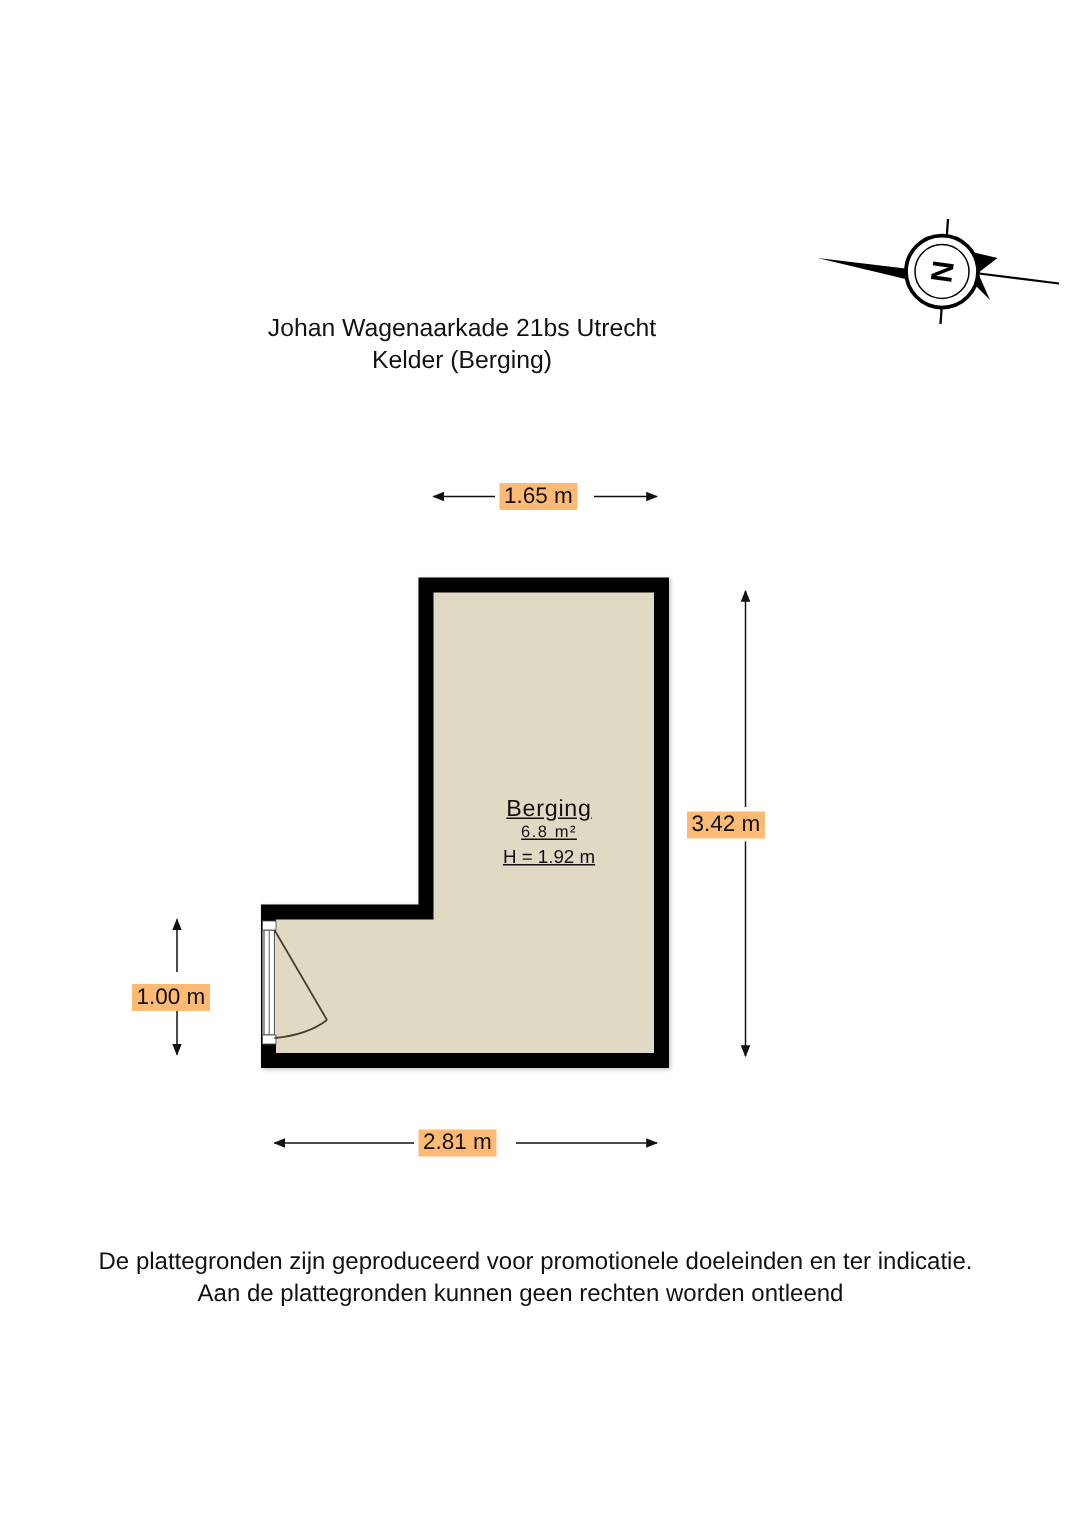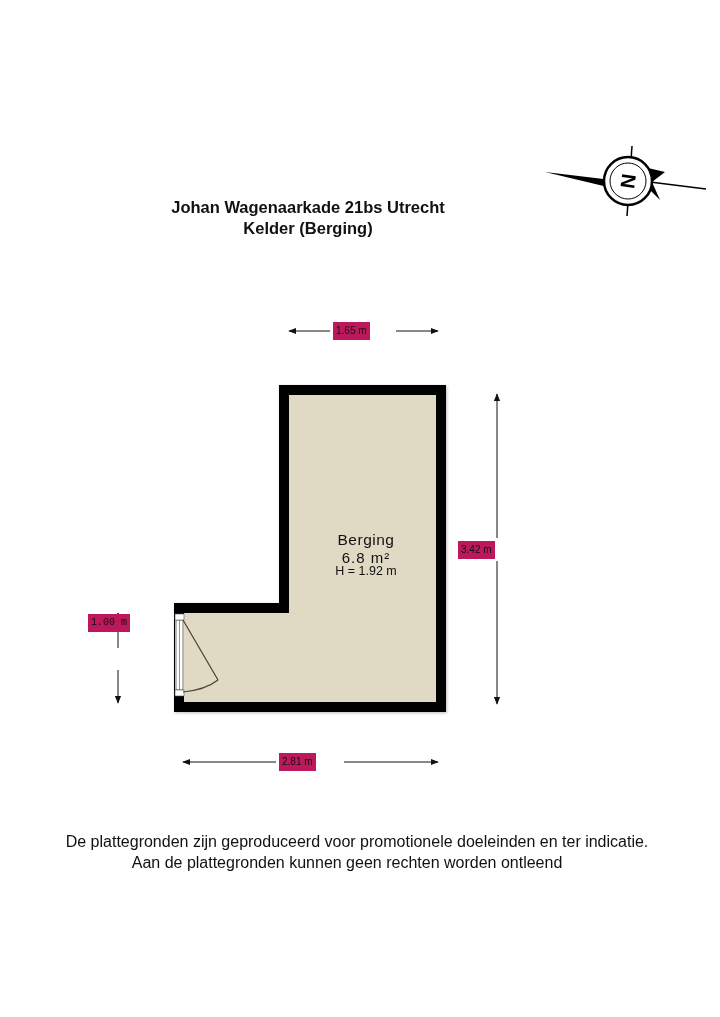--- a/index.html
+++ b/index.html
@@ -1,24 +1,24 @@
 <!DOCTYPE html>
 <html><head>
 <meta charset="utf-8">
 <style>
   html, body { margin:0; padding:0; background:#ffffff; }
   body { width:720px; height:1017px; position:relative; overflow:hidden; font-family:"Liberation Sans", sans-serif; color:#111; }
-  .title { position:absolute; left:0; width:616px; text-align:center; font-weight:bold; font-size:16.5px; line-height:21px; }
+  .title { position:absolute; left:0; width:616px; text-align:center; font-weight:normal; font-size:16.5px; line-height:21px;margin-top:12px; }
   .t1 { top:197px; }
   .t2 { top:218px; }
   svg.plan { position:absolute; left:0; top:0; }
-  .dim { position:absolute; font-size:10px; line-height:18px; white-space:nowrap; background:#be185d; padding:0 3px; }
-  .room-label { position:absolute; text-align:center; color:#111; }
+  .dim { position:absolute; font-size:15px; line-height:18px; white-space:nowrap; background:#fdba74; padding:0 3px; }
+  .room-label { position:absolute; text-align:center; color:#111;text-decoration:underline; }
   .rl-name { left:316px; top:531px; width:100px; font-size:15.5px; letter-spacing:0.5px; }
-  .rl-area { left:316px; top:549px; width:100px; font-size:15px; letter-spacing:1px; }
+  .rl-area { left:316px; top:549px; width:100px; font-size:11px; letter-spacing:1px; }
   .rl-h { left:316px; top:564px; width:100px; font-size:12.5px; }
   .disclaimer { position:absolute; left:0; width:720px; text-align:center; font-size:16px; line-height:21px; }
   .d1 { top:831px; left:-3px; }
   .d2 { top:852px; left:-13px; }
 </style>
 </head>
 <body>
 
 <div class="title t1">Johan Wagenaarkade 21bs Utrecht</div>
 <div class="title t2">Kelder (Berging)</div>
@@ -72,21 +72,21 @@
     <line x1="118" y1="670" x2="118" y2="703" stroke="#111" stroke-width="1" marker-end="url(#arr)"></line>
   </g>
   <g>
     <line x1="276" y1="762" x2="183" y2="762" stroke="#111" stroke-width="1" marker-end="url(#arr)"></line>
     <line x1="344" y1="762" x2="438" y2="762" stroke="#111" stroke-width="1" marker-end="url(#arr)"></line>
   </g>
 </svg>
 
 <div class="dim" style="left:333px; top:322px;">1.65 m</div>
 <div class="dim" style="left:458px; top:541px;text-align:center;">3.42 m</div>
-<div class="dim" style="left:88px; top:614px;font-family:Liberation Mono, monospace;">1.00 m</div>
+<div class="dim" style="left:88px; top:656px;">1.00 m</div>
 <div class="dim" style="left:279px; top:753px;text-align:right;">2.81 m</div>
 
 <div class="room-label rl-name">Berging</div>
 <div class="room-label rl-area">6.8 m²</div>
 <div class="room-label rl-h">H = 1.92 m</div>
 
 <div class="disclaimer d1">De plattegronden zijn geproduceerd voor promotionele doeleinden en ter indicatie.</div>
 <div class="disclaimer d2">Aan de plattegronden kunnen geen rechten worden ontleend</div>
 
 </body></html>

